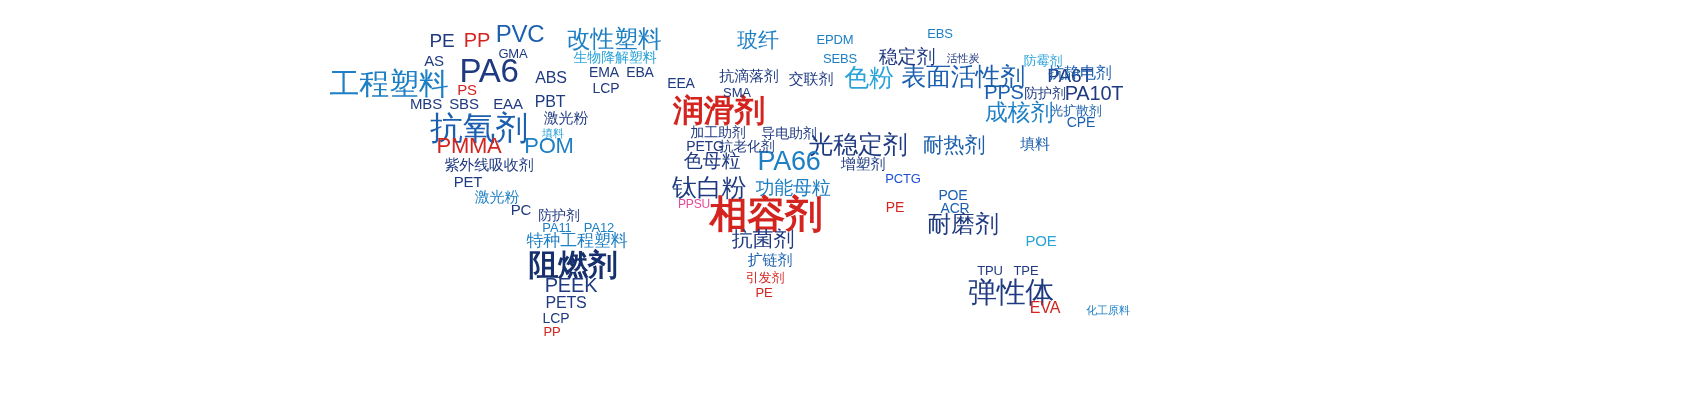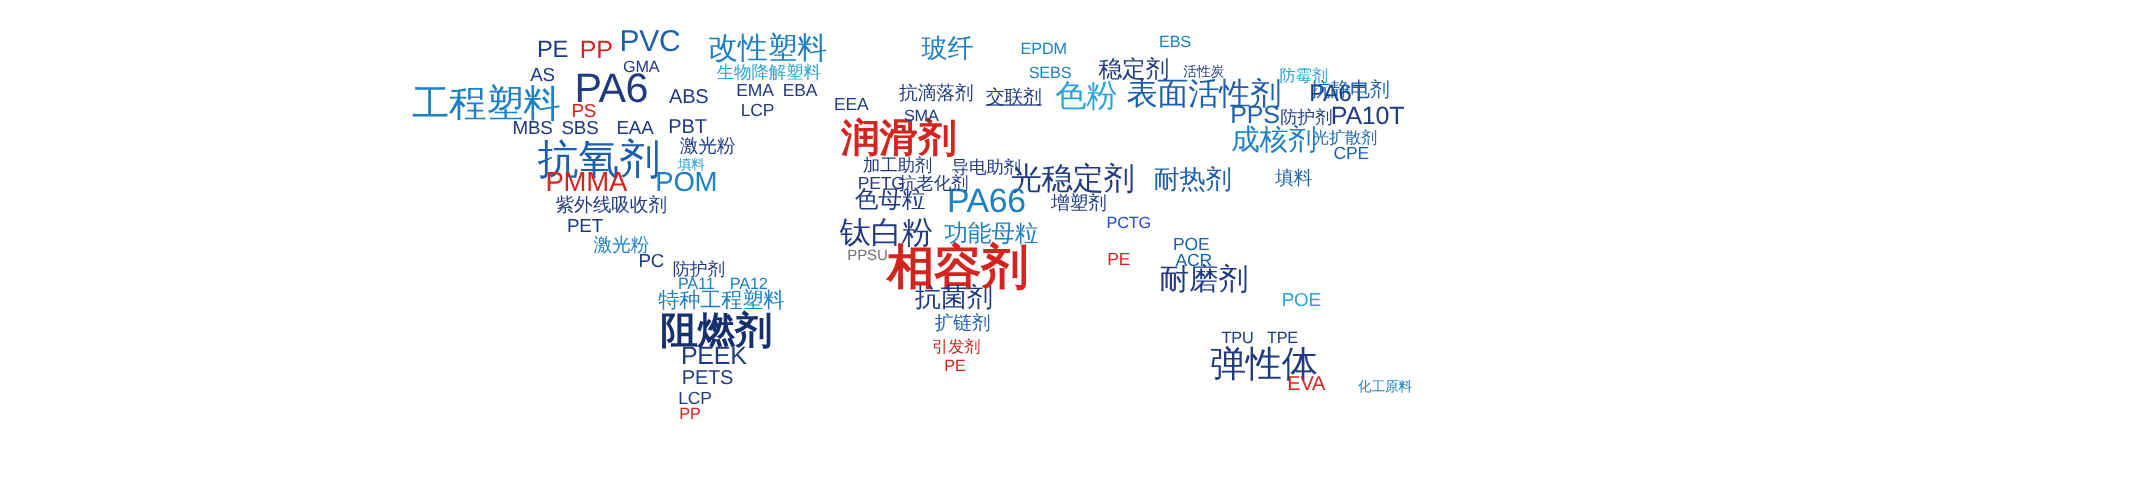--- a/index.html
+++ b/index.html
@@ -57,21 +57,21 @@
     <span class="word norm" style="left: 758px; top: 39px; font-size: 21px; color: rgb(29, 127, 196);">玻纤</span>
     <span class="word norm" style="left: 907px; top: 56px; font-size: 19px; color: rgb(31, 58, 128);">稳定剂</span>
     <span class="word norm" style="left: 1004px; top: 92px; font-size: 20px; color: rgb(27, 95, 174);">PPS</span>
     <span class="word norm" style="left: 577px; top: 240px; font-size: 17px; color: rgb(29, 127, 196);">特种工程塑料</span>
     <span class="word norm" style="left: 1070px; top: 75px; font-size: 19px; color: rgb(31, 58, 128);">PA6T</span>
     <span class="word norm" style="left: 571px; top: 285px; font-size: 20px; color: rgb(31, 58, 128);">PEEK</span>
     <span class="word norm" style="left: 442px; top: 40px; font-size: 19px; color: rgb(31, 58, 128);">PE</span>
     <span class="word norm" style="left: 477px; top: 40px; font-size: 20px; color: rgb(212, 36, 31);">PP</span>
     <span class="word norm" style="left: 1080px; top: 73px; font-size: 16px; color: rgb(27, 95, 174);">抗静电剂</span>
     <span class="word norm" style="left: 749px; top: 75px; font-size: 15px; color: rgb(31, 58, 128);">抗滴落剂</span>
-    <span class="word norm" style="left: 811px; top: 78px; font-size: 15px; color: rgb(31, 58, 128); text-decoration: underline;">交联剂</span>
+    <span class="word norm" style="left: 811px; top: 78px; font-size: 15px; color: rgb(31, 58, 128);">交联剂</span>
     <span class="word norm" style="left: 863px; top: 163px; font-size: 15px; color: rgb(31, 58, 128);">增塑剂</span>
     <span class="word norm" style="left: 489px; top: 164px; font-size: 15px; color: rgb(31, 58, 128);">紫外线吸收剂</span>
     <span class="word norm" style="left: 615px; top: 57px; font-size: 14px; color: rgb(42, 163, 216);">生物降解塑料</span>
     <span class="word norm" style="left: 559px; top: 215px; font-size: 14px; color: rgb(31, 58, 128);">防护剂</span>
     <span class="word norm" style="left: 1045px; top: 93px; font-size: 14px; color: rgb(31, 58, 128);">防护剂</span>
     <span class="word norm" style="left: 566px; top: 303px; font-size: 16px; color: rgb(31, 58, 128);">PETS</span>
     <span class="word norm" style="left: 747px; top: 146px; font-size: 14px; color: rgb(31, 58, 128);">抗老化剂</span>
     <span class="word norm" style="left: 789px; top: 133px; font-size: 14px; color: rgb(31, 58, 128);">导电助剂</span>
     <span class="word norm" style="left: 718px; top: 132px; font-size: 14px; color: rgb(31, 58, 128);">加工助剂</span>
     <span class="word norm" style="left: 770px; top: 259px; font-size: 15px; color: rgb(27, 95, 174);">扩链剂</span>
@@ -95,21 +95,21 @@
     <span class="word norm" style="left: 737px; top: 92px; font-size: 13px; color: rgb(31, 58, 128);">SMA</span>
     <span class="word norm" style="left: 835px; top: 39px; font-size: 13px; color: rgb(29, 127, 196);">EPDM</span>
     <span class="word norm" style="left: 840px; top: 58px; font-size: 13px; color: rgb(29, 127, 196);">SEBS</span>
     <span class="word norm" style="left: 940px; top: 33px; font-size: 13px; color: rgb(29, 127, 196);">EBS</span>
     <span class="word norm" style="left: 963px; top: 58px; font-size: 11px; color: rgb(31, 58, 128);">活性炭</span>
     <span class="word norm" style="left: 553px; top: 133px; font-size: 11px; color: rgb(42, 163, 216);">填料</span>
     <span class="word norm" style="left: 1035px; top: 143px; font-size: 15px; color: rgb(27, 95, 174);">填料</span>
     <span class="word norm" style="left: 1081px; top: 122px; font-size: 14px; color: rgb(27, 95, 174);">CPE</span>
     <span class="word norm" style="left: 705px; top: 146px; font-size: 14px; color: rgb(31, 58, 128);">PETG</span>
     <span class="word norm" style="left: 903px; top: 178px; font-size: 13px; color: #1d4ed8; text-align: center;">PCTG</span>
-    <span class="word norm" style="left: 694px; top: 204px; font-size: 12px; color: #737373; text-align: right;">PPSU</span>
+    <span class="word norm" style="left: 694px; top: 204px; font-size: 12px; color: #ec4899; text-align: right;">PPSU</span>
     <span class="word norm" style="left: 557px; top: 227px; font-size: 13px; color: rgb(29, 127, 196);">PA11</span>
     <span class="word norm" style="left: 599px; top: 227px; font-size: 13px; color: rgb(29, 127, 196);">PA12</span>
     <span class="word norm" style="left: 468px; top: 181px; font-size: 15px; color: rgb(31, 58, 128); text-align: right;">PET</span>
     <span class="word norm" style="left: 521px; top: 209px; font-size: 15px; color: rgb(31, 58, 128);">PC</span>
     <span class="word norm" style="left: 552px; top: 331px; font-size: 13px; color: rgb(212, 36, 31);">PP</span>
     <span class="word norm" style="left: 895px; top: 207px; font-size: 14px; color: rgb(212, 36, 31);">PE</span>
     <span class="word norm" style="left: 764px; top: 292px; font-size: 13px; color: rgb(212, 36, 31);">PE</span>
     <span class="word norm" style="left: 765px; top: 277px; font-size: 13px; color: rgb(212, 36, 31);">引发剂</span>
     <span class="word norm" style="left: 953px; top: 195px; font-size: 14px; color: rgb(27, 95, 174);">POE</span>
     <span class="word norm" style="left: 955px; top: 208px; font-size: 14px; color: rgb(27, 95, 174);">ACR</span>

